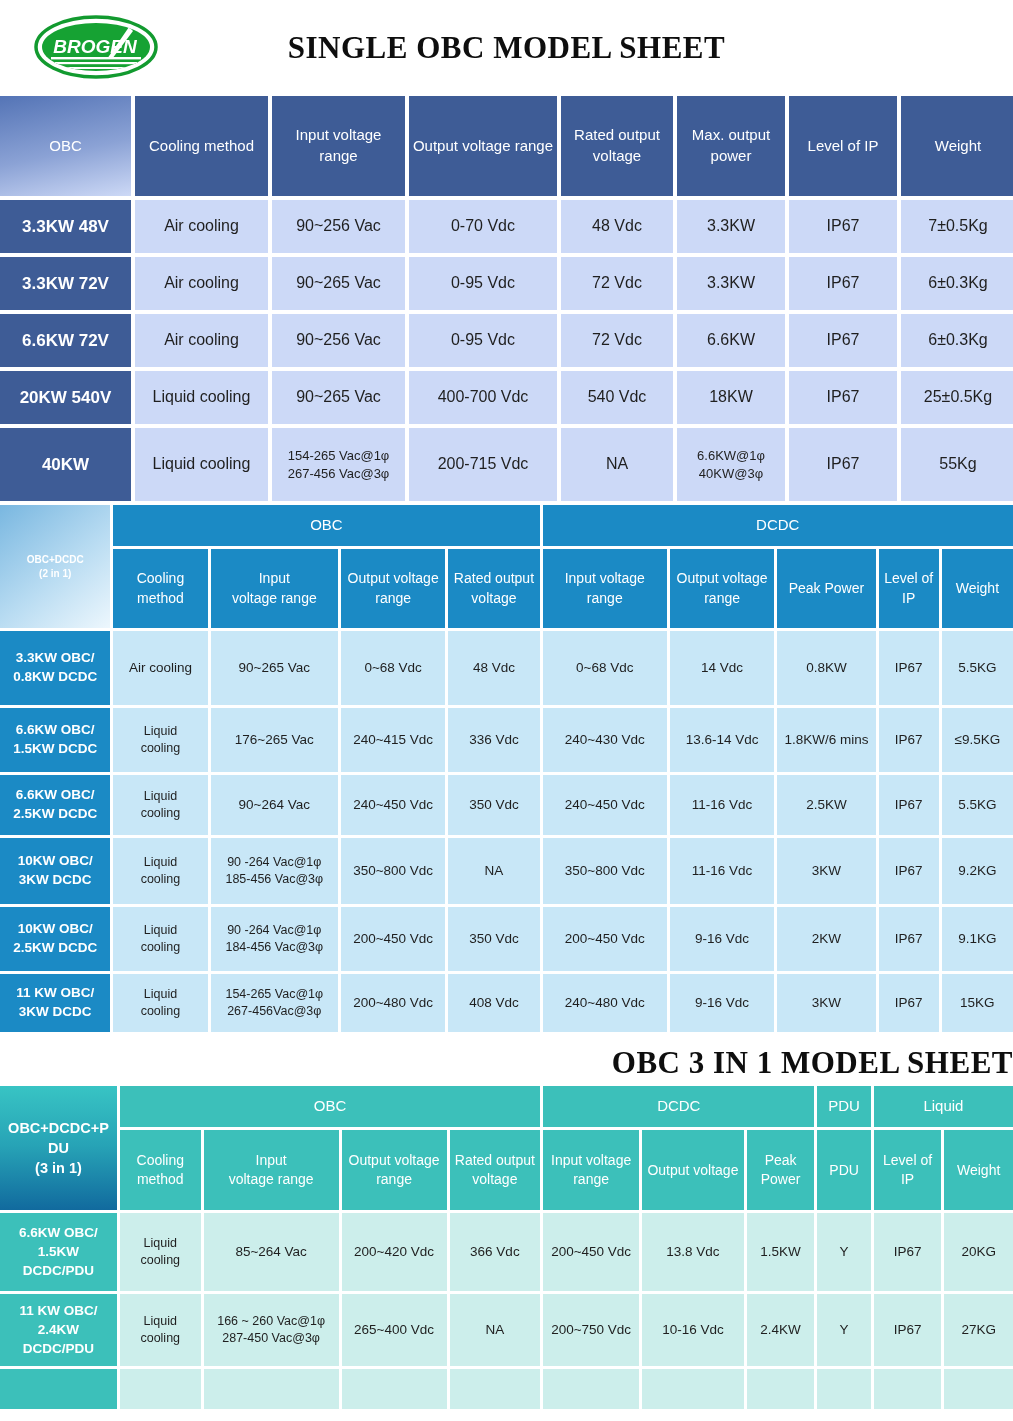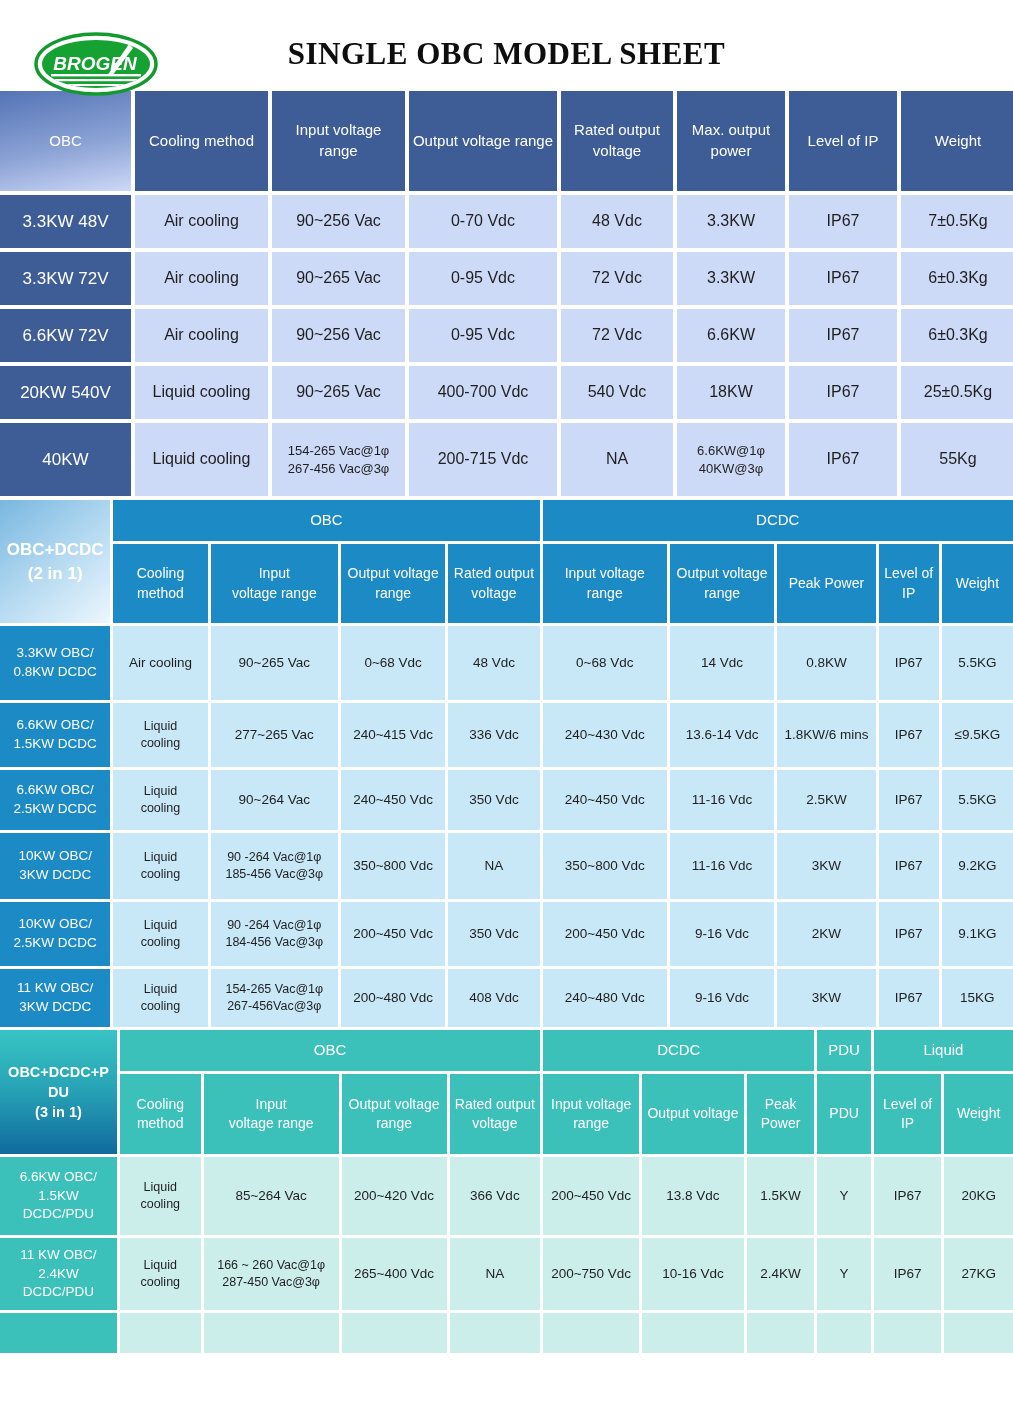--- a/index.html
+++ b/index.html
@@ -8,52 +8,52 @@
     font-family:"Liberation Sans","DejaVu Sans",sans-serif;
   }
   .page{position:relative;width:1013px;height:1421px;background:#fff;}
 
   
   h1,h2{
     font-family:"Liberation Serif","DejaVu Serif",serif;
     font-weight:700;color:#0e0e0e;text-align:right;
     margin:0;font-size:31px;line-height:1.2;letter-spacing:.5px;
   }
-  header{position:relative;height:74px;display:flex;align-items:center;justify-content:center;margin-top:17px;}
+  header{position:relative;height:96px;display:flex;align-items:center;justify-content:center;}
   .logo{position:absolute;left:33px;top:15px;}
   h2.section-title{margin:9px 0 5px 0;}
 
   
   table{
     border-collapse:separate;table-layout:fixed;
   }
   #t0{border-spacing:4px;width:1021px;margin-left:-4px;margin-top:-4px;}
   #t1,#t2{border-spacing:3px;width:1019px;margin-left:-3px;margin-top:-3px;}
   th,td{
     text-align:center;vertical-align:middle;padding:2px 3px;
     white-space:pre-line;overflow:hidden;line-height:1.38;
   }
   th{color:#ffffff;font-weight:400;}
   td{color:#1f1f1f;}
-  .rh{font-weight:400;}
+  .rh{font-weight:700;}
   .corner{overflow-wrap:anywhere;}
 
   
   .navy th.gh,.navy th.sh,.navy th.rh{background:#3e5c96;}
   .navy td.dc{background:#ccd9f7;}
   .navy th.corner{background:linear-gradient(168deg,#5474b6 0%,#8ba2d5 55%,#cdd9f6 100%);font-size:15px;}
   .navy th.sh{font-size:15px;}
   .navy th.rh{font-size:17px;}
   .navy td.dc{font-size:16px;}
   .navy td.dc.multiline{font-size:13px;}
 
   
   .cyan th.gh,.cyan th.sh,.cyan th.rh{background:#1b8ac5;}
   .cyan td.dc{background:#c8e7f7;}
-  .cyan th.corner{background:linear-gradient(140deg,#79b7e0 0%,#b9dcf2 55%,#edf7fd 100%);font-size:17px;font-weight:700;}
+  .cyan th.corner{background:linear-gradient(140deg,#79b7e0 0%,#b9dcf2 55%,#edf7fd 100%);font-size:10px;font-weight:700;}
   .cyan th.gh{font-size:15px;}
   .cyan th.sh{font-size:14px;}
   .cyan th.rh{font-size:13.5px;}
   .cyan td.dc{font-size:13.5px;}
   .cyan td.dc.multiline{font-size:12.5px;}
 
   
   .teal th.gh,.teal th.sh,.teal th.rh{background:#3cc0ba;}
   .teal td.dc{background:#cceeeb;}
   .teal th.corner{background:linear-gradient(180deg,#38c4c4 0%,#27a3b6 48%,#116a9e 100%);font-size:14.5px;font-weight:700;margin-top:44px;}
@@ -212,21 +212,21 @@
             <td class="dc">14 Vdc</td>
             <td class="dc">0.8KW</td>
             <td class="dc">IP67</td>
             <td class="dc">5.5KG</td>
           </tr>
           <tr style="height: 64px;">
             <th class="rh">6.6KW OBC/
 1.5KW DCDC</th>
             <td class="dc multiline">Liquid
 cooling</td>
-            <td class="dc">277~265 Vac</td>
+            <td class="dc">176~265 Vac</td>
             <td class="dc">240~415 Vdc</td>
             <td class="dc">336 Vdc</td>
             <td class="dc">240~430 Vdc</td>
             <td class="dc">13.6-14 Vdc</td>
             <td class="dc">1.8KW/6 mins</td>
             <td class="dc">IP67</td>
             <td class="dc">≤9.5KG</td>
           </tr>
           <tr style="height: 60px;">
             <th class="rh">6.6KW OBC/
@@ -284,20 +284,21 @@
             <td class="dc">240~480 Vdc</td>
             <td class="dc">9-16 Vdc</td>
             <td class="dc">3KW</td>
             <td class="dc">IP67</td>
             <td class="dc">15KG</td>
           </tr>
         </tbody>
     </table>
   </section>
 
+  <h2 class="section-title">OBC 3 IN 1 MODEL SHEET</h2>
 
   <section>
     <table id="t2" class="teal">
       <colgroup>
         <col style="width:116px">
           <col style="width:80px">
           <col style="width:134px">
           <col style="width:104px">
           <col style="width:90px">
         <col style="width:95px">

